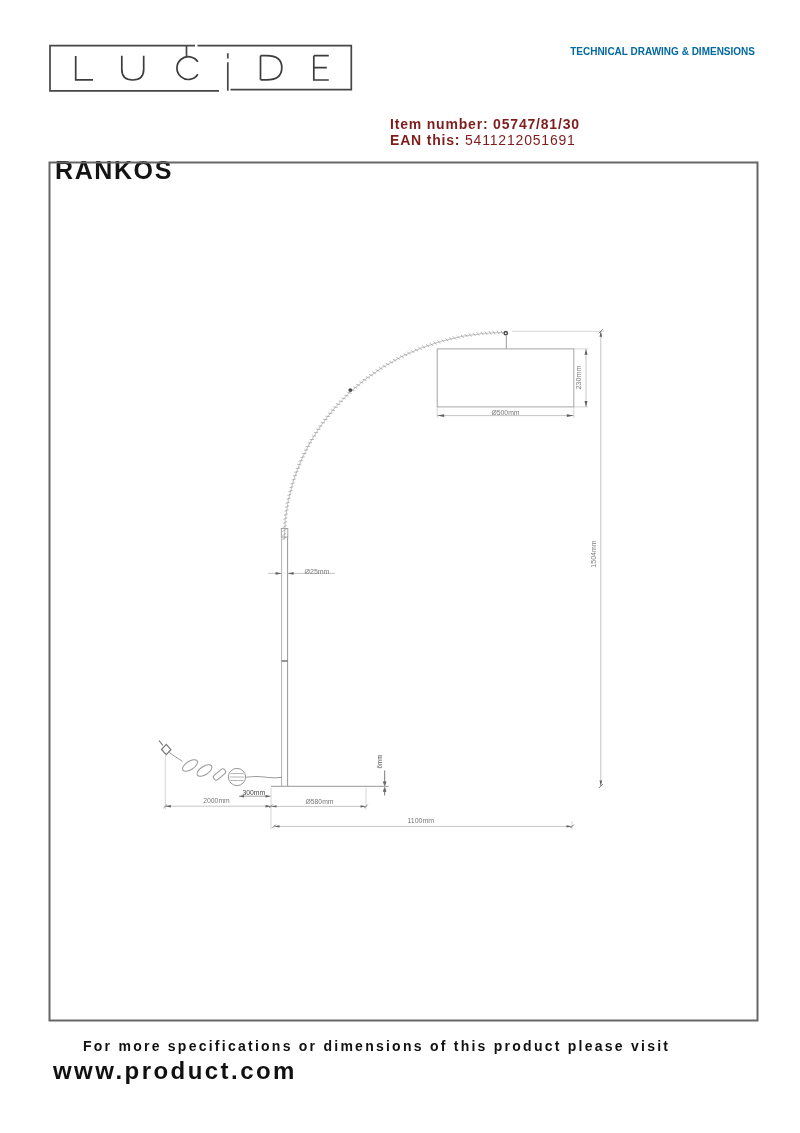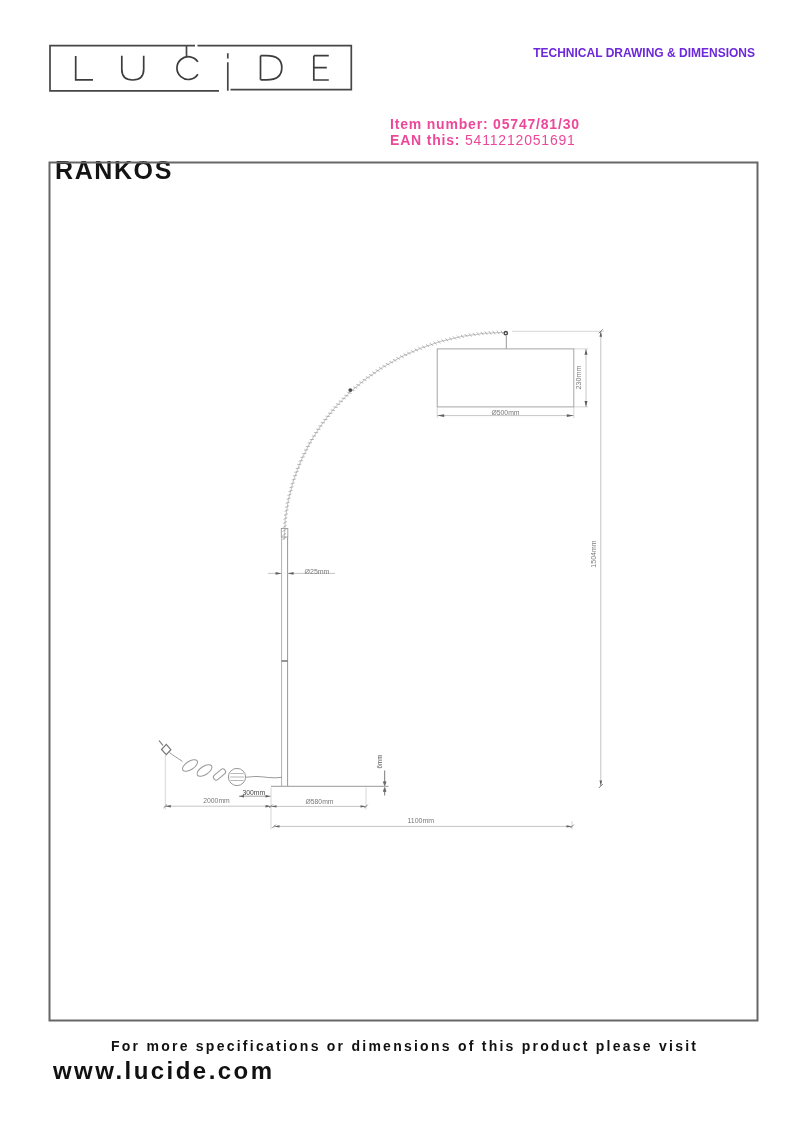--- a/index.html
+++ b/index.html
@@ -1,33 +1,33 @@
 <!DOCTYPE html>
 <html><head>
 <meta charset="utf-8">
 <style>
 html,body{margin:0;padding:0;background:#ffffff;}
 body{width:800px;height:1133px;position:relative;font-family:"Liberation Sans",sans-serif;}
 .abs{position:absolute;}
 #rankos{left:55px;top:116.5px;font-size:25px;font-weight:bold;color:#141414;letter-spacing:1.6px;margin-top:39px;}
-#tech{right:45px;top:46px;font-size:12px;font-weight:bold;color:#6d28d9;}
-#itemblk{left:390px;top:115.5px;font-size:14px;line-height:16px;color:#ec4899;letter-spacing:0.81px;}
-#foot1{left:70px;top:1037.5px;font-size:14px;font-weight:bold;color:#111;letter-spacing:2.25px;padding-left:41px;}
+#tech{right:45px;top:46px;font-size:10px;font-weight:bold;color:#0369a1;}
+#itemblk{left:390px;top:115.5px;font-size:14px;line-height:16px;color:#7f1d1d;letter-spacing:0.81px;}
+#foot1{left:42px;top:1037.5px;font-size:14px;font-weight:bold;color:#111;letter-spacing:2.25px;padding-left:41px;}
 #foot2{left:53px;top:1057px;font-size:24px;font-weight:bold;color:#111;letter-spacing:2.45px;}
 </style>
 </head>
 <body>
 <div class="abs" id="tech">TECHNICAL DRAWING &amp; DIMENSIONS</div>
 <div class="abs" id="rankos">RANKOS</div>
 <div class="abs" id="itemblk">
   <div><b>Item number: 05747/81/30</b></div>
   <div><b>EAN this:</b> 5411212051691</div>
 </div>
 <div class="abs" id="foot1">For more specifications or dimensions of this product please visit</div>
-<div class="abs" id="foot2">www.lucide.com</div>
+<div class="abs" id="foot2">www.product.com</div>
 <svg class="abs" style="left:0;top:0" width="800" height="1133" viewBox="0 0 800 1133">
 
 <g stroke="#464646" stroke-width="1.7" fill="none">
   <path d="M195 45.7H50V90.9H219"></path>
   <path d="M197.5 45.7H351.3V89.6H230.5"></path>
   <path d="M186.5 45.7V56.9"></path>
   <path d="M227.8 62.3V90.7M227.8 53.3V58.4"></path>
 </g>
 <g stroke="#3c3c3c" stroke-width="1.7" fill="none">
   <path d="M75.7 56V79.8H93"></path>

